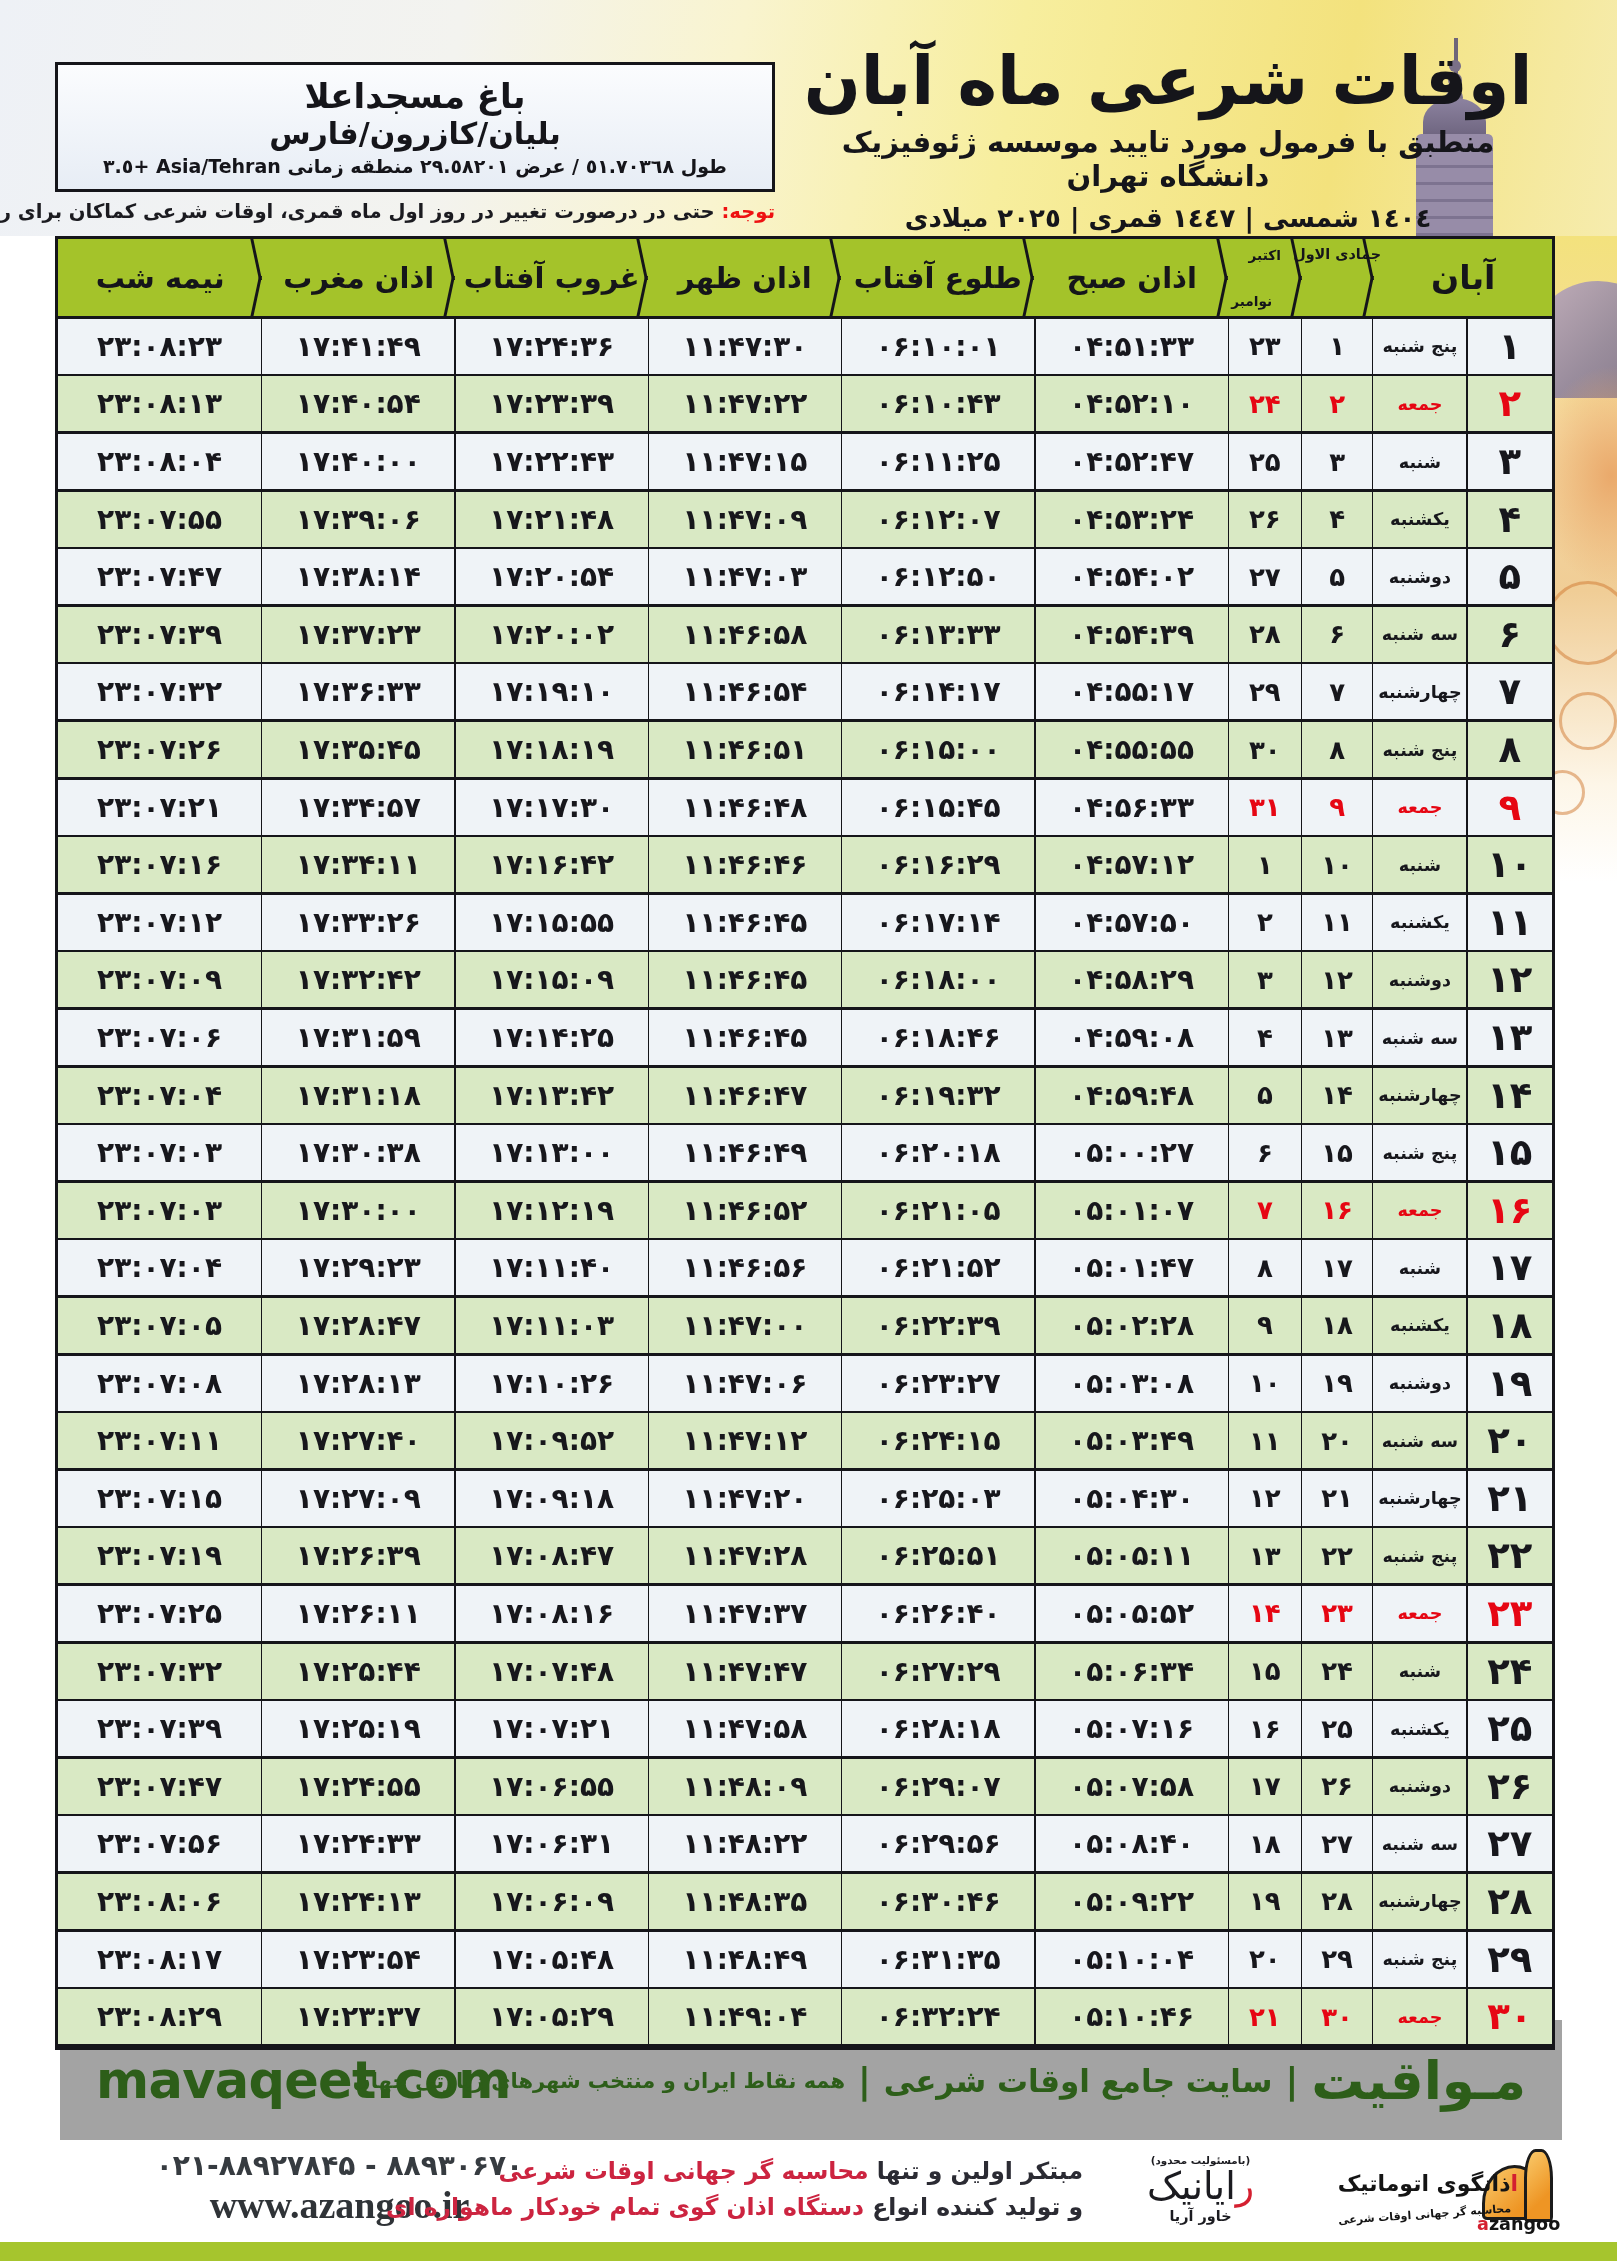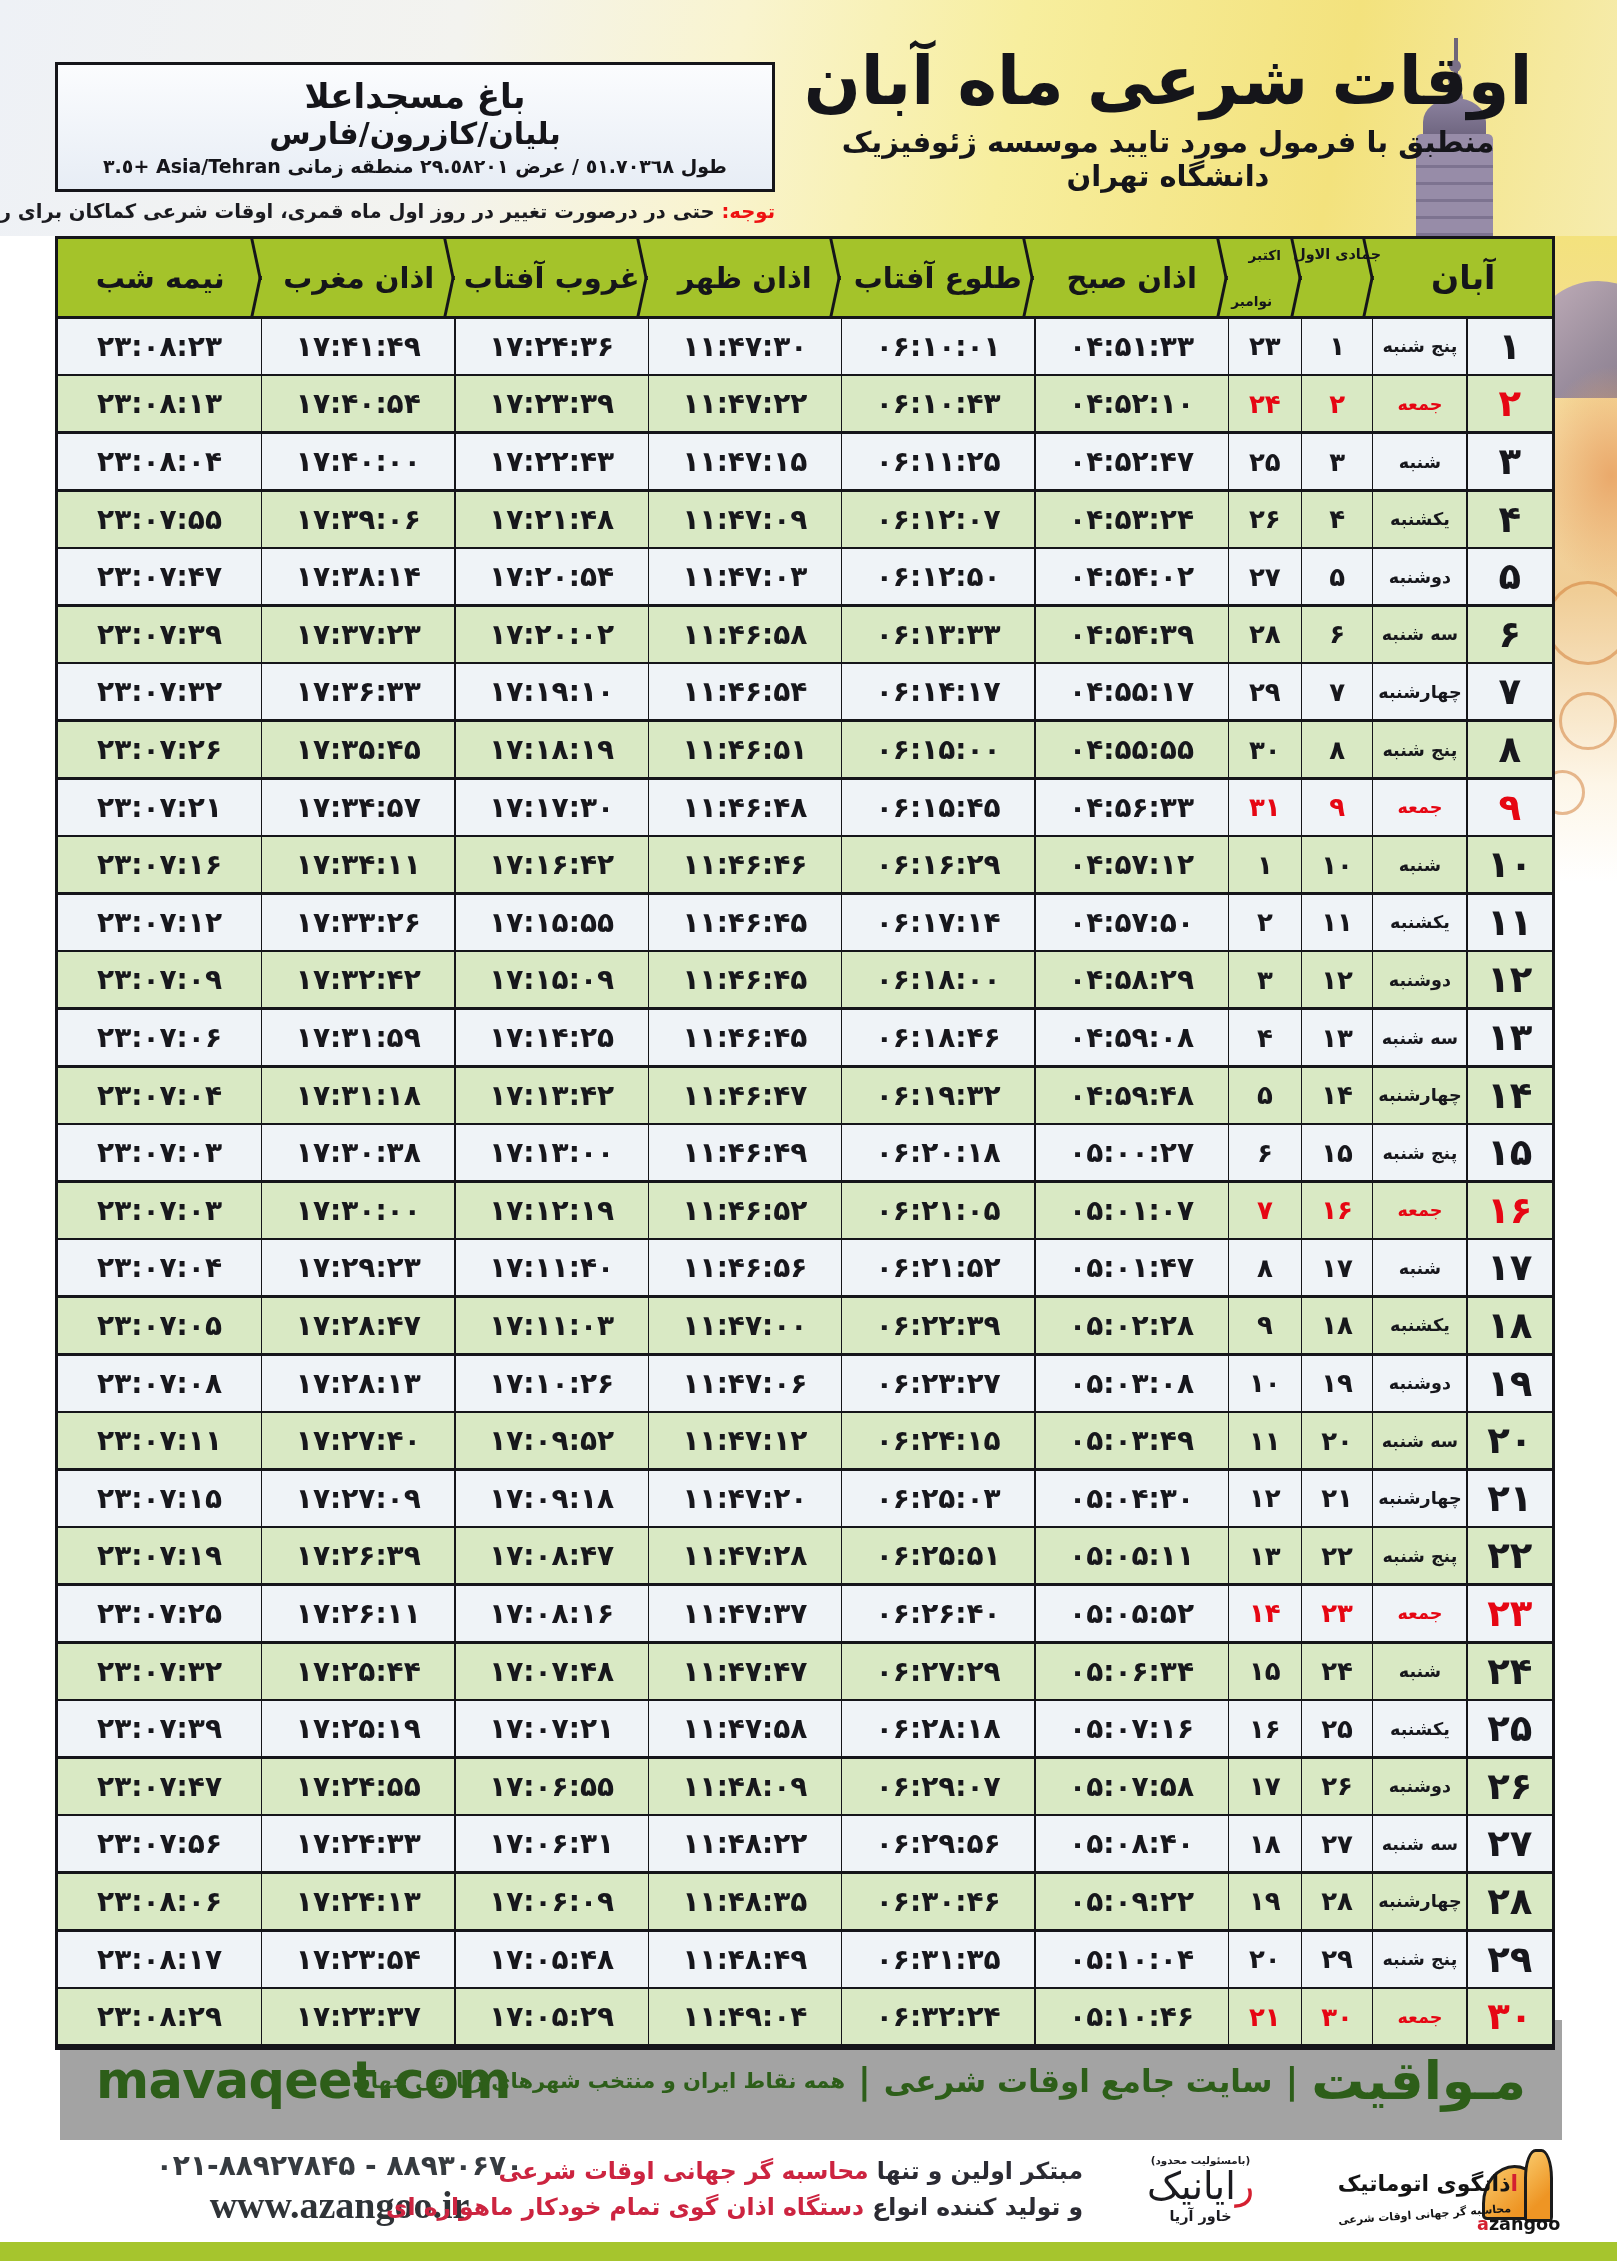--- a/index.html
+++ b/index.html
@@ -123,20 +123,21 @@
     <div class="loc-coords">طول ٥١.٧٠٣٦٨ / عرض ٢٩.٥٨٢٠١ منطقه زمانی ‎Asia/Tehran +٣.٥</div>
   </div>
 
   <div class="note">
     <span class="note-label">توجه:</span><span> حتی در درصورت تغییر در روز اول ماه قمری، اوقات شرعی کماکان برای روزهای شمسی و میلادی معتبر است.</span>
   </div>
 
   <div class="title-wrap">
     <div class="main-title">اوقات شرعی ماه آبان</div>
     <div class="sub-title">منطبق با فرمول مورد تایید موسسه ژئوفیزیک دانشگاه تهران</div>
+    <div class="years">١٤٠٤ شمسی | ١٤٤٧ قمری | ٢٠٢٥ میلادی</div>
   </div>
 
   <div id="grid">
     <div class="hdr">
       <div class="hlabel" style="right:0;width:177px;font-size:33px;">آبان</div>
       <div class="hlabel small" style="right:166px;width:97px;">جمادی الاول</div>
       <div class="greg-top">اکتبر</div>
       <div class="greg-bottom">نوامبر</div>
       <div class="hlabel" style="right:324px;width:192px;">اذان صبح</div>
       <div class="hlabel" style="right:518px;width:192px;">طلوع آفتاب</div>

